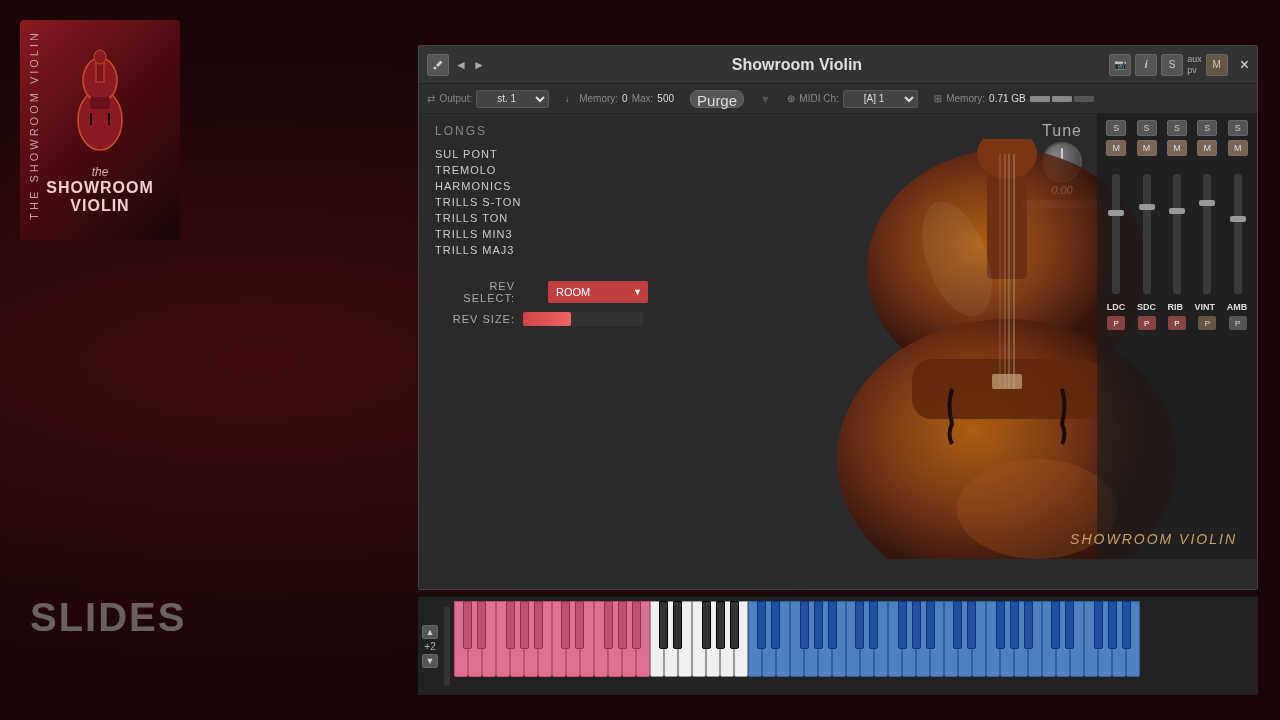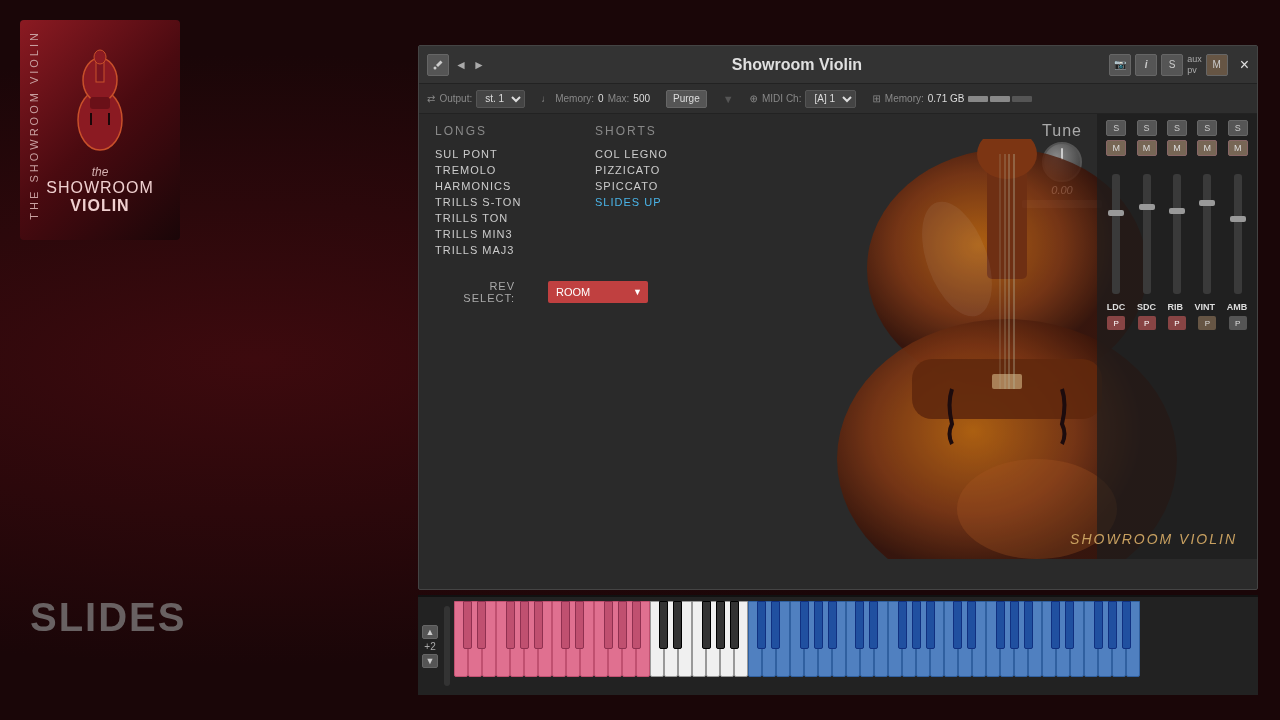--- a/index.html
+++ b/index.html
@@ -63,21 +63,21 @@
       margin-top: 10px;
     }
     .album-name-the {
       color: #d4b0b0;
       font-size: 12px;
       font-style: italic;
     }
     .album-name-showroom {
       color: #f0d0d0;
       font-size: 16px;
-      font-weight: normal;
+      font-weight: bold;
       letter-spacing: 1px;
     }
     .album-name-violin {
       color: #f0d0d0;
       font-size: 16px;
       font-weight: bold;
       letter-spacing: 1px;
     }
 
     .slides-text {
@@ -196,32 +196,32 @@
     .top-bar-value {
       color: #ddd;
       font-size: 10px;
     }
 
     .top-bar-select {
       background: #444;
       border: 1px solid #555;
       color: #ddd;
       font-size: 10px;
-      padding: 1px 4px;
+      padding: 1px 16px;
       height: 18px;
       border-radius: 2px;
     }
 
     .purge-btn {
       background: #555;
       border: 1px solid #666;
       color: #ddd;
-      font-size: 10px;
+      font-size: 15px;
       padding: 1px 6px;
-      border-radius: 2px;
+      border-radius: 8px;
       cursor: pointer;
       height: 18px;
     }
 
     .memory-bar {
       display: flex;
       align-items: center;
       gap: 2px;
     }
 
@@ -651,40 +651,39 @@
           <div class="artic-header">LONGS</div>
           <div class="artic-item">SUL PONT</div>
           <div class="artic-item">TREMOLO</div>
           <div class="artic-item">HARMONICS</div>
           <div class="artic-item">TRILLS S-TON</div>
           <div class="artic-item">TRILLS TON</div>
           <div class="artic-item">TRILLS MIN3</div>
           <div class="artic-item">TRILLS MAJ3</div>
         </div>
 
-        <div class="artic-group">
-          <div class="artic-header">SHORTS</div>
-          <div class="artic-item">COL LEGNO</div>
-          <div class="artic-item">PIZZICATO</div>
-          <div class="artic-item">SPICCATO</div>
-          <div class="artic-item active-blue" style="color:#4ab4e8">SLIDES UP</div>
-        </div>
 
       </div>
 
       <div class="rev-controls">
         <div class="rev-row">
           <span class="rev-label">REV SELECT:</span>
           <div class="rev-select-wrapper">
             <select class="rev-select">
               <option>ROOM</option>
               <option>HALL</option>
               <option>CHAMBER</option>
               <option>PLATE</option>
             </select>
+          </div>
+        </div>
+        <div class="rev-row">
+          <span class="rev-label">REV SIZE:</span>
+          <div class="rev-slider-track">
+            <div class="rev-slider-fill" style="width:40%"></div>
           </div>
         </div>
       </div>
     </div>
 
     <div class="tuning-area">
       <span class="tune-label">Tune</span>
       <div class="tune-knob"></div>
       <span class="tune-value">0.00</span>
       <div class="tune-bar"></div>

